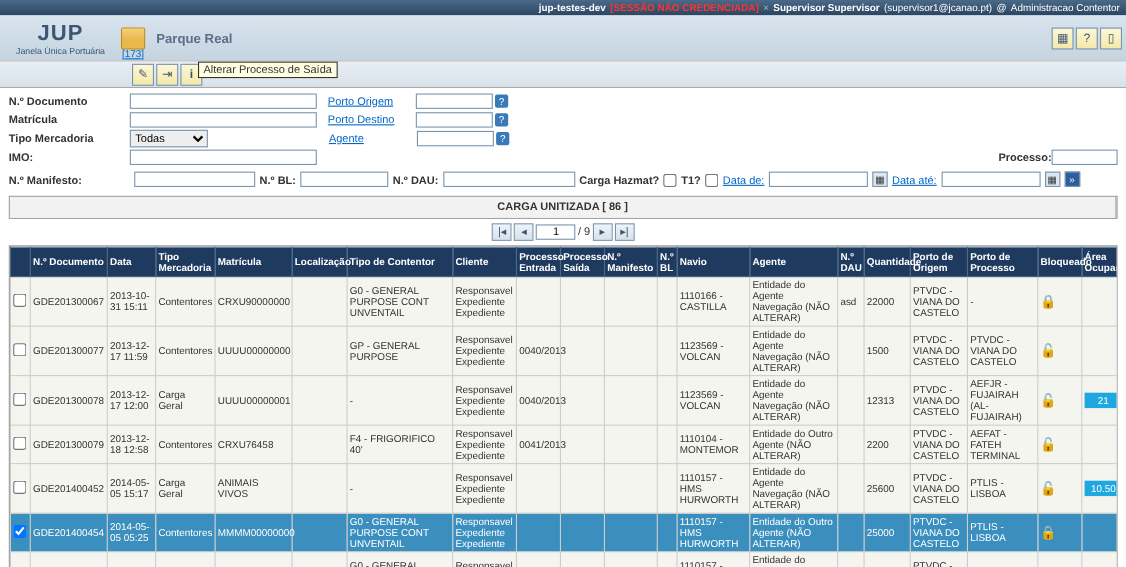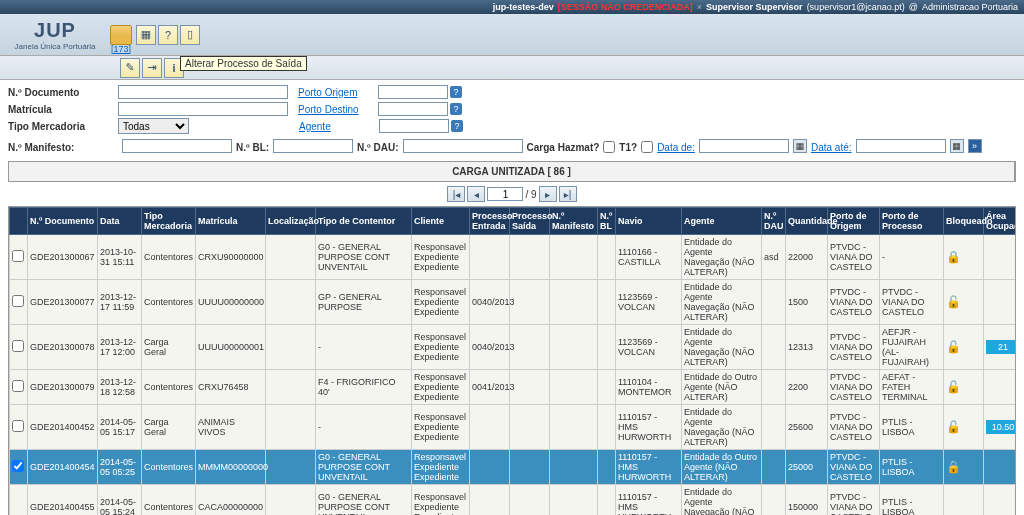--- a/index.html
+++ b/index.html
@@ -71,31 +71,32 @@
 </head>
 <body>
 
 <div class="topbar">
   <b>jup-testes-dev</b>
   <span class="sess">[SESSÃO NÃO CREDENCIADA]</span>
   <span class="sep">×</span>
   <b>Supervisor Supervisor</b>
   <span>(supervisor1@jcanao.pt)</span>
   <span>@</span>
-  <span>Administracao Portuaria</span>
+  <span>Administracao Contentor</span>
 </div>
 
 <div class="header">
   <div class="logo">
     <div class="big">JUP</div>
     <div class="sub">Janela Única Portuária</div>
   </div>
   <div class="msgicon">
     <span class="cnt">[173]</span>
   </div>
+  <div class="breadcrumb">Parque Real</div>
   <div class="toolbar-right">
     <div class="tbtn">▦</div>
     <div class="tbtn">?</div>
     <div class="tbtn">▯</div>
   </div>
 </div>
 
 <div class="secondbar">
   <div class="toolbar-left">
     <div class="tbtn">✎</div>
@@ -124,20 +125,27 @@
     <input class="finput" style="width: 70px;">
     <span class="qicon">?</span>
   </div>
   <div class="frow">
     <div class="flabel">Tipo Mercadoria</div>
     <select class="fsel" style="width:71px"><option>Todas</option></select>
     <div style="width:110px"></div>
     <a class="linkcol">Agente</a>
     <input class="finput" style="width: 70px;">
     <span class="qicon">?</span>
+  </div>
+  <div class="frow">
+    <div class="flabel">IMO:</div>
+    <input class="finput" style="width: 170px;">
+    <div style="flex:1"></div>
+    <div class="flabel" style="width:60px;text-align:right">Processo:</div>
+    <input class="finput" style="width: 60px;">
   </div>
   <div class="frow2">
     <span class="lbl2" style="width:110px">N.º Manifesto:</span>
     <input class="finput" style="width: 110px;">
     <span class="lbl2">N.º BL:</span>
     <input class="finput" style="width: 80px;">
     <span class="lbl2">N.º DAU:</span>
     <input class="finput" style="width: 120px;">
     <span class="lbl2">Carga Hazmat?</span>
     <input type="checkbox" class="chk" style="">

